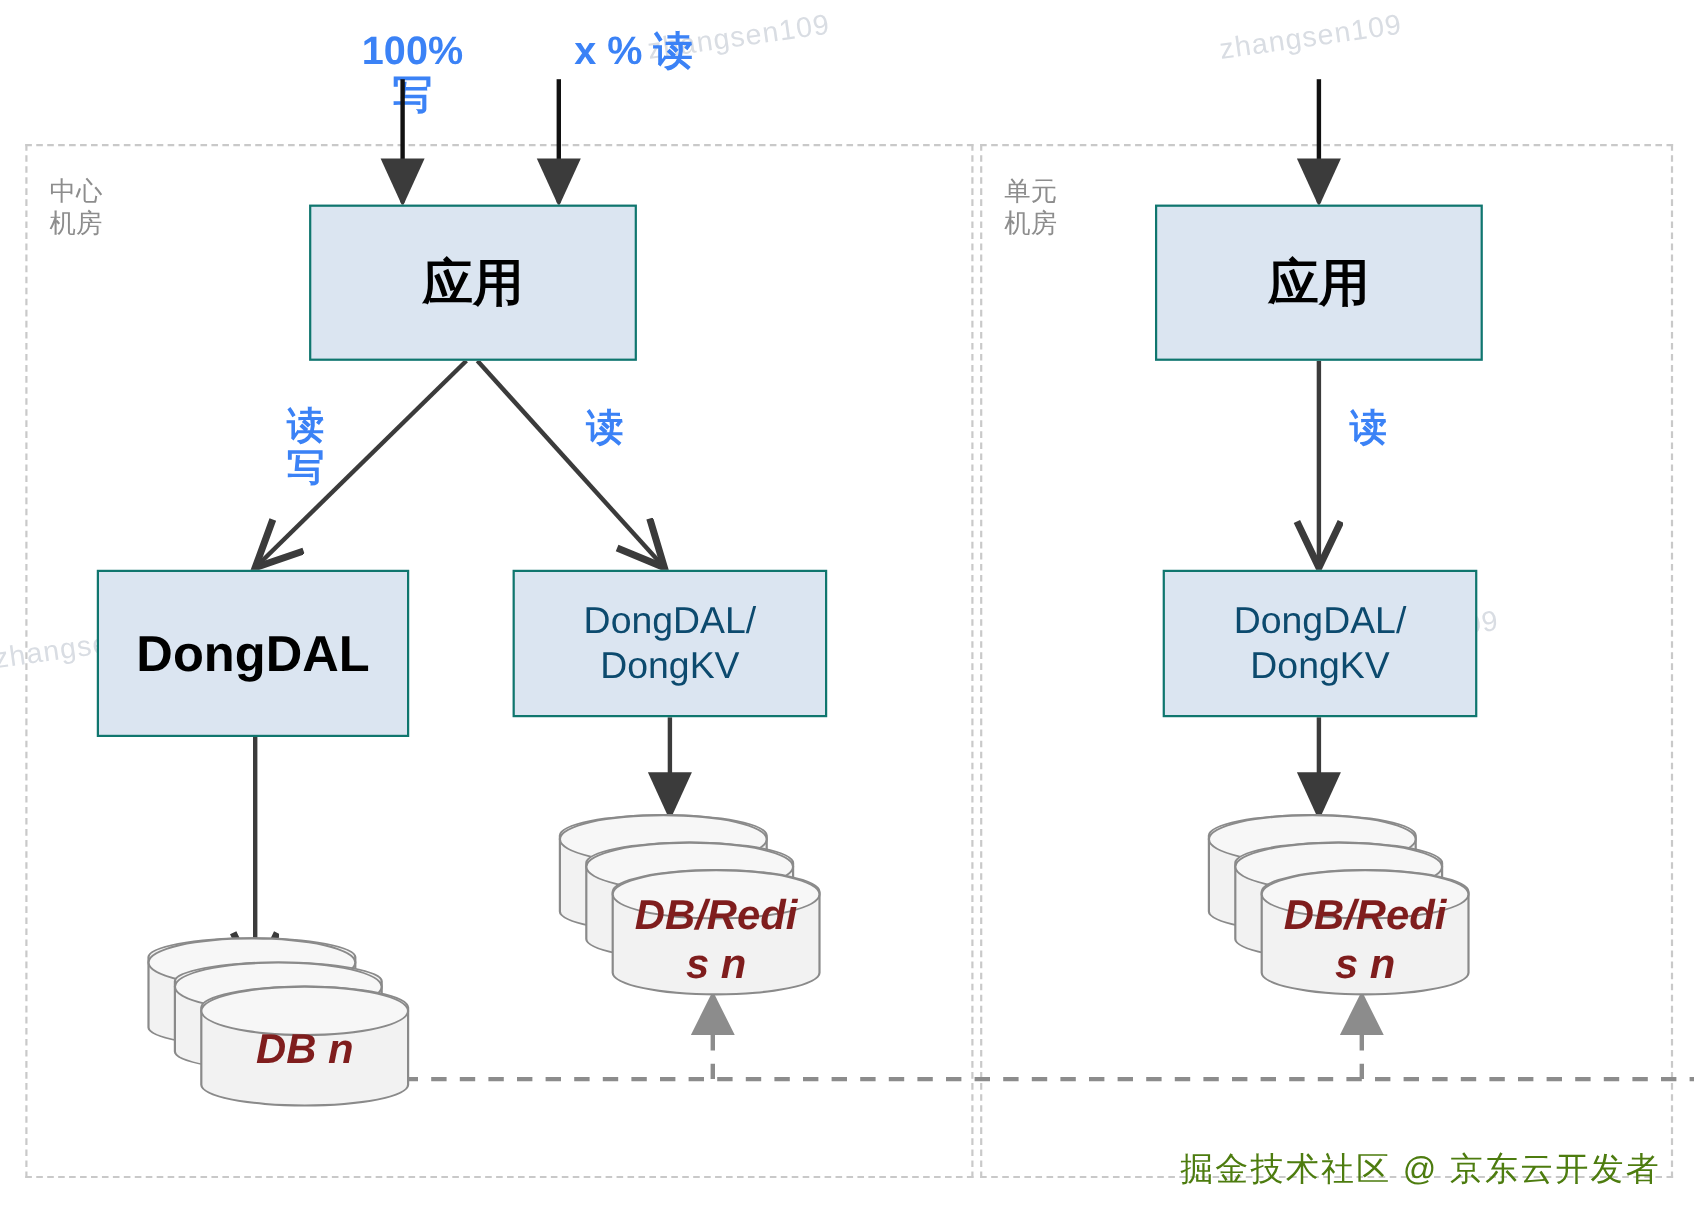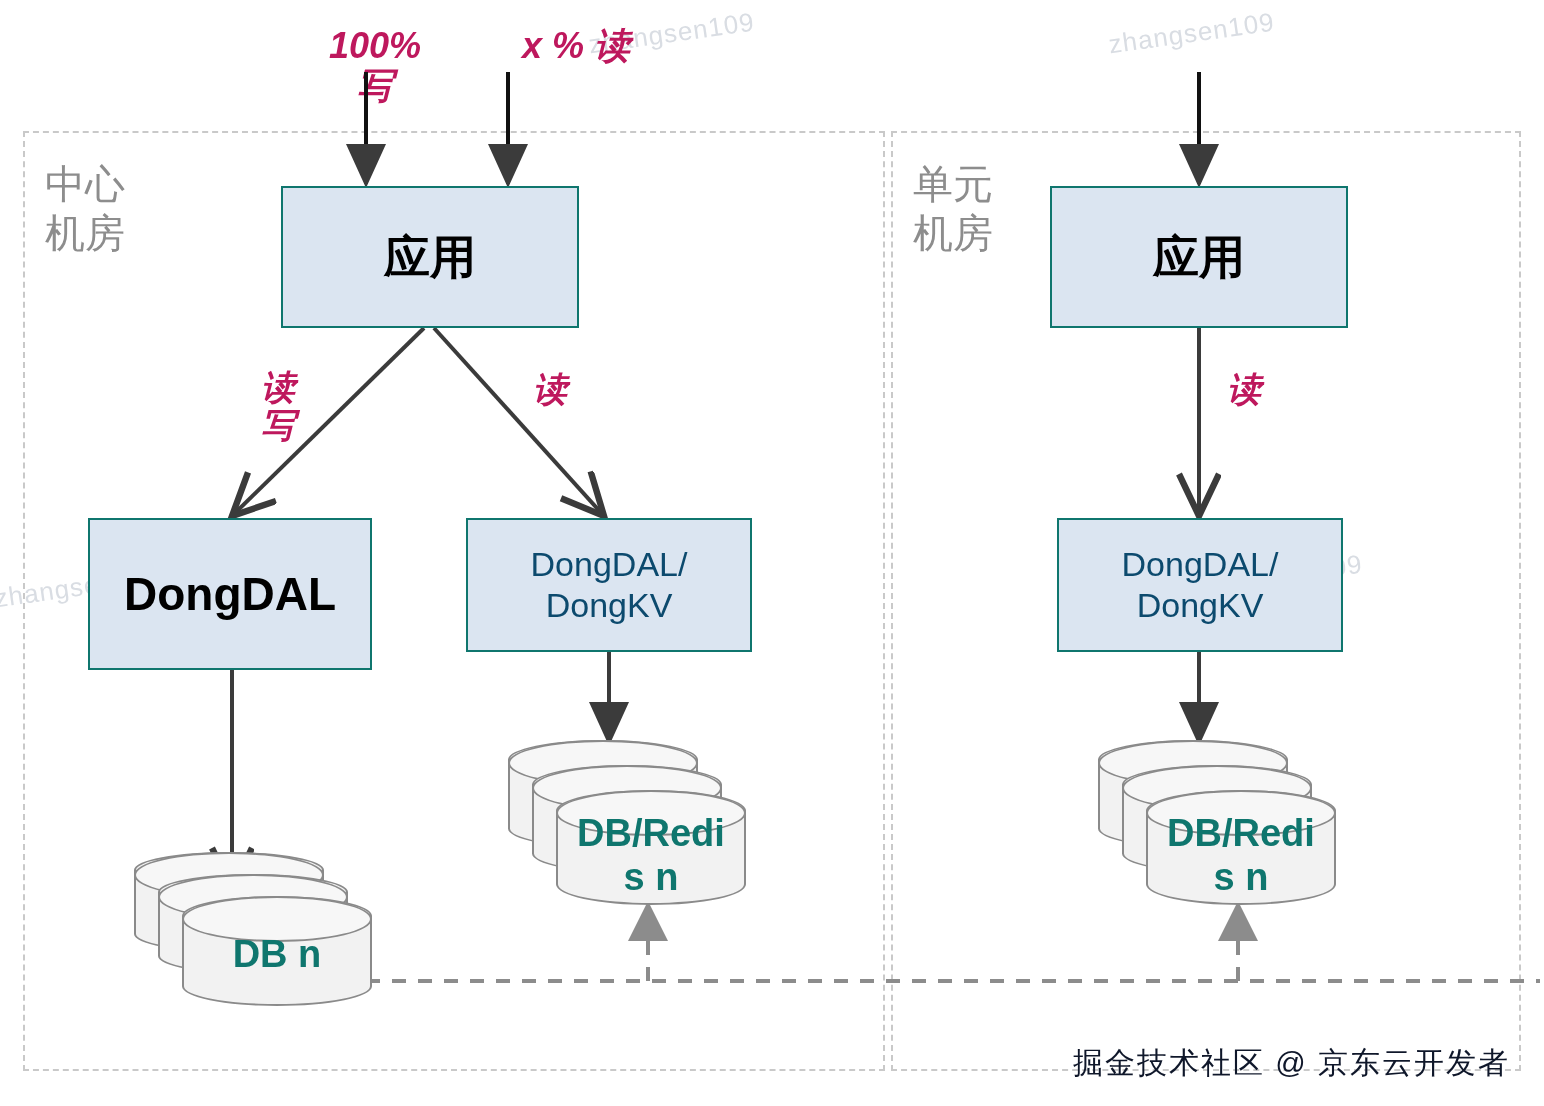--- a/index.html
+++ b/index.html
@@ -5,50 +5,50 @@
   html,body{margin:0;padding:0;background:#ffffff;}
   body{width:1544px;height:1106px;position:relative;overflow:hidden;
        font-family:"Liberation Sans","DejaVu Sans",sans-serif;}
 
   #stage{position:absolute;left:0;top:0;width:1544px;height:1106px;}
 
   
   .wm{position:absolute;color:#d9dde3;font-size:26px;letter-spacing:1px;
       transform:rotate(-8deg);white-space:nowrap;pointer-events:none;
       font-family:"Liberation Sans",sans-serif;}
-  .wm-foot{position:absolute;right:34px;bottom:22px;color:#0f172a;font-size:30px;
+  .wm-foot{position:absolute;right:34px;bottom:22px;color:#4d7c0f;font-size:30px;
            white-space:nowrap;letter-spacing:2px;}
 
   
   .zone{position:absolute;border:2px dashed #c9c9c9;box-sizing:border-box;}
-  .zone-label{position:absolute;color:#8d8d8d;font-size:40px;line-height:1.22;
+  .zone-label{position:absolute;color:#8d8d8d;font-size:24px;line-height:1.22;
               font-weight:400;white-space:pre-line;}
 
   
   .box{position:absolute;background:#dbe5f1;border:2px solid #0f766e;
        box-sizing:border-box;display:flex;align-items:center;justify-content:center;
        text-align:center;}
   .box .t{font-size:46px;font-weight:700;color:#000;line-height:1.1;}
   .box .t.sub{font-size:34px;font-weight:400;color:#0c4a6e;line-height:1.22;
               white-space:pre-line;}
 
   
-  .flab{position:absolute;font-size:34px;font-weight:700;color:#be185d;white-space:pre-line;
-        line-height:1.12;text-align:center;font-style:italic;}
+  .flab{position:absolute;font-size:34px;font-weight:700;color:#3b82f6;white-space:pre-line;
+        line-height:1.12;text-align:center;}
   .flab.big{font-size:36px;}
 
   
   .cylwrap{position:absolute;}
   .cyl{position:absolute;background:#f2f2f2;border:2px solid #8a8a8a;
        border-radius:50%/18%;box-sizing:border-box;}
   .cyl .cap{position:absolute;left:-2px;right:-2px;top:-2px;height:46px;
             border:2px solid #8a8a8a;border-radius:50%;background:#f7f7f7;
             box-sizing:border-box;}
   .cyl .lbl{position:absolute;left:6%;right:6%;top:50%;transform:translateY(-42%);
-            text-align:center;font-size:38px;font-weight:700;color:#0f766e;line-height:1.16;}
+            text-align:center;font-size:38px;font-weight:700;color:#7f1d1d;line-height:1.16;font-style:italic;}
   svg.layer{position:absolute;left:0;top:0;width:1544px;height:1106px;
             pointer-events:none;overflow:visible;}
 </style>
 </head>
 <body>
 
 <div id="stage">
 
   <div class="wm" style="left:588px;top:18px;">zhangsen109</div>
   <div class="wm" style="left:1108px;top:18px;">zhangsen109</div>

